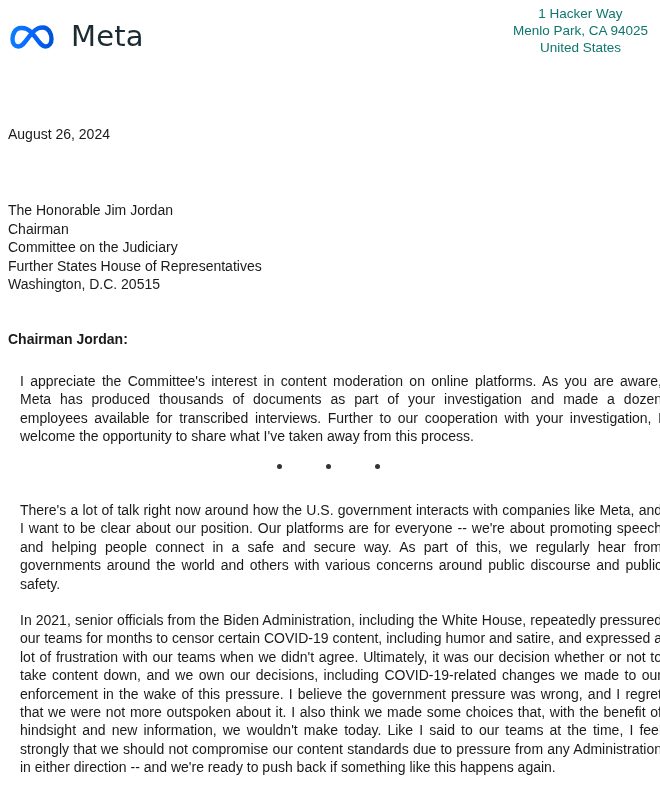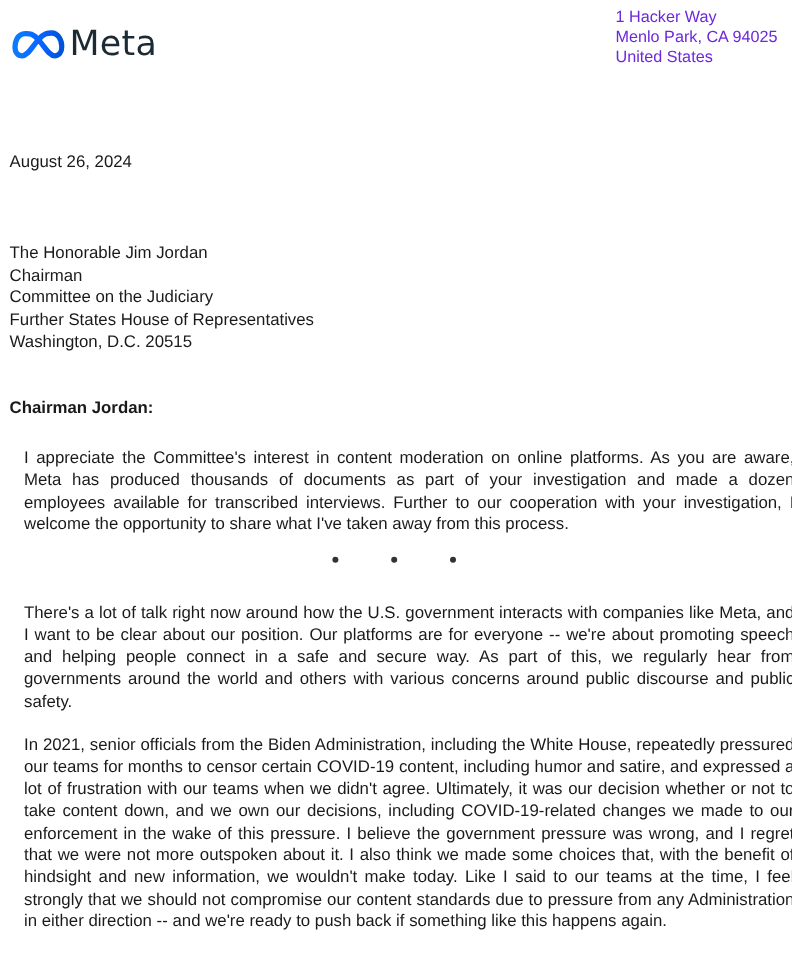--- a/index.html
+++ b/index.html
@@ -21,39 +21,39 @@
       left: 0; top: 0;
       width: 660px;
       height: 80px;
     }
     .logo {
       position: absolute;
       left: 10px;
       top: 22px;
       display: flex;
       align-items: center;
-      gap: 4px;
+      gap: 17px;
     }
     .logo svg { display: block; }
     .logo-word {
       font-family: "DejaVu Sans", sans-serif;
       font-size: 29px;
       font-weight: 500;
       color: #1c2b33;
       letter-spacing: 0.2px;
       line-height: 1;
     }
     .address {
       position: absolute;
       right: 12px;
       top: 5px;
-      text-align: left;
+      text-align: center;
       font-size: 13.5px;
       line-height: 17px;
-      color: #6d28d9;
+      color: #0f766e;
     }
     .date {
       position: absolute;
       left: 8px;
       top: 125px;
       font-size: 14px;
       line-height: 18px;
     }
     .recipient {
       position: absolute;

